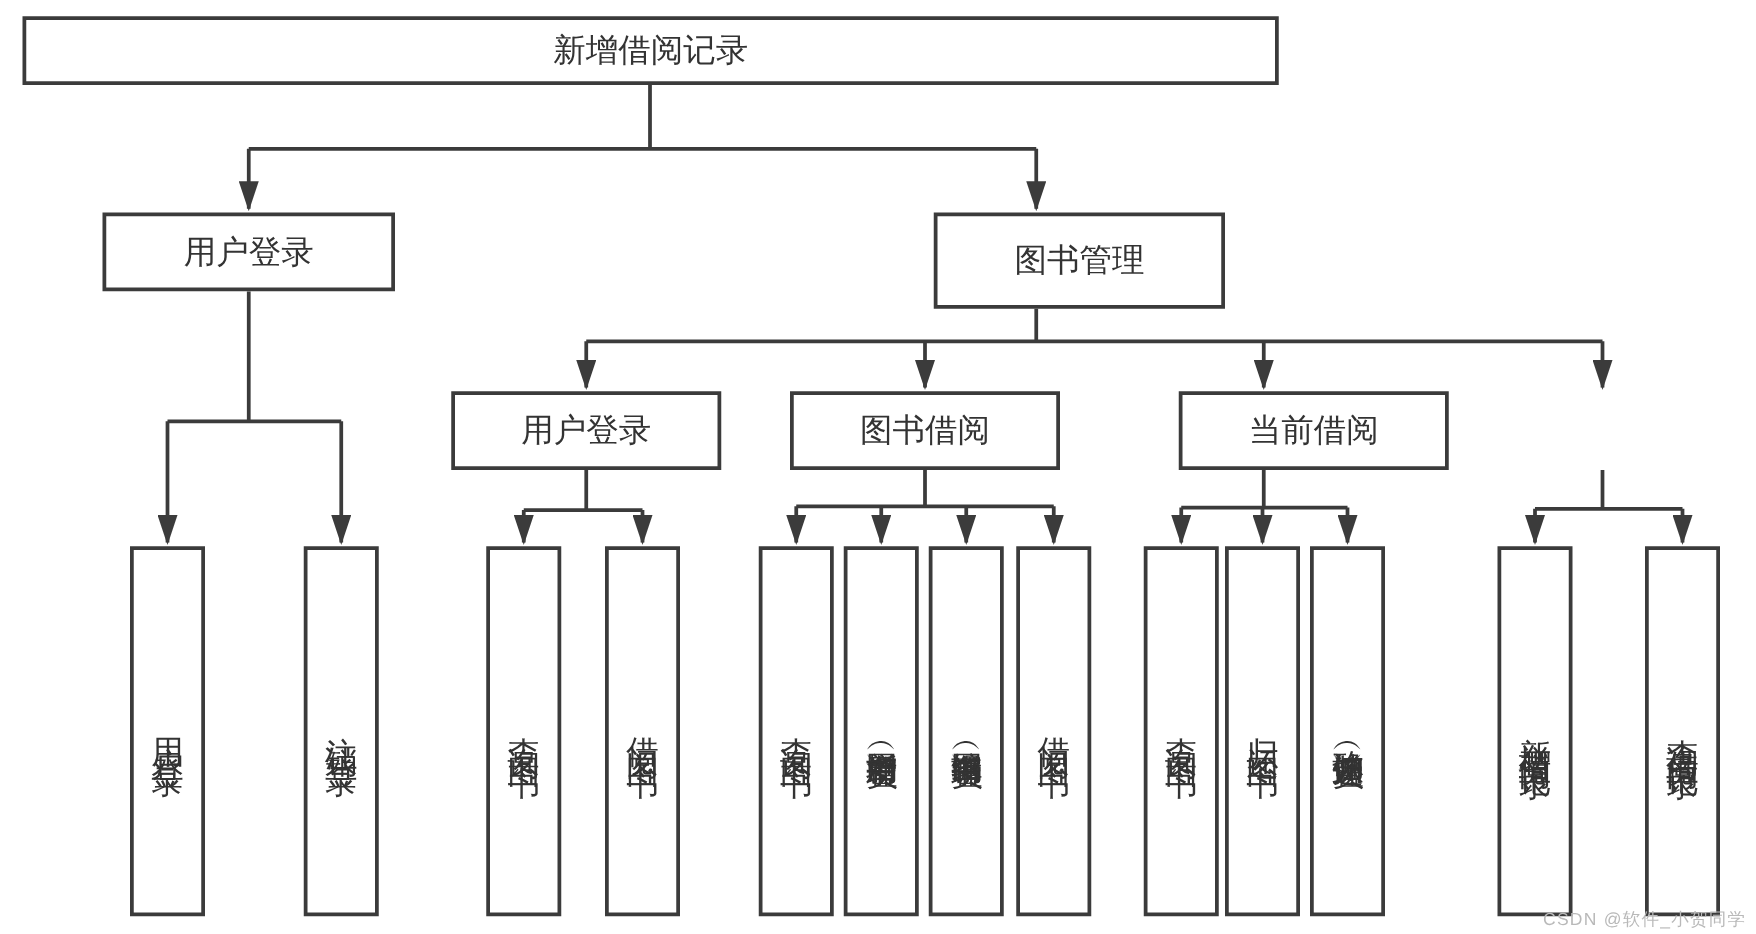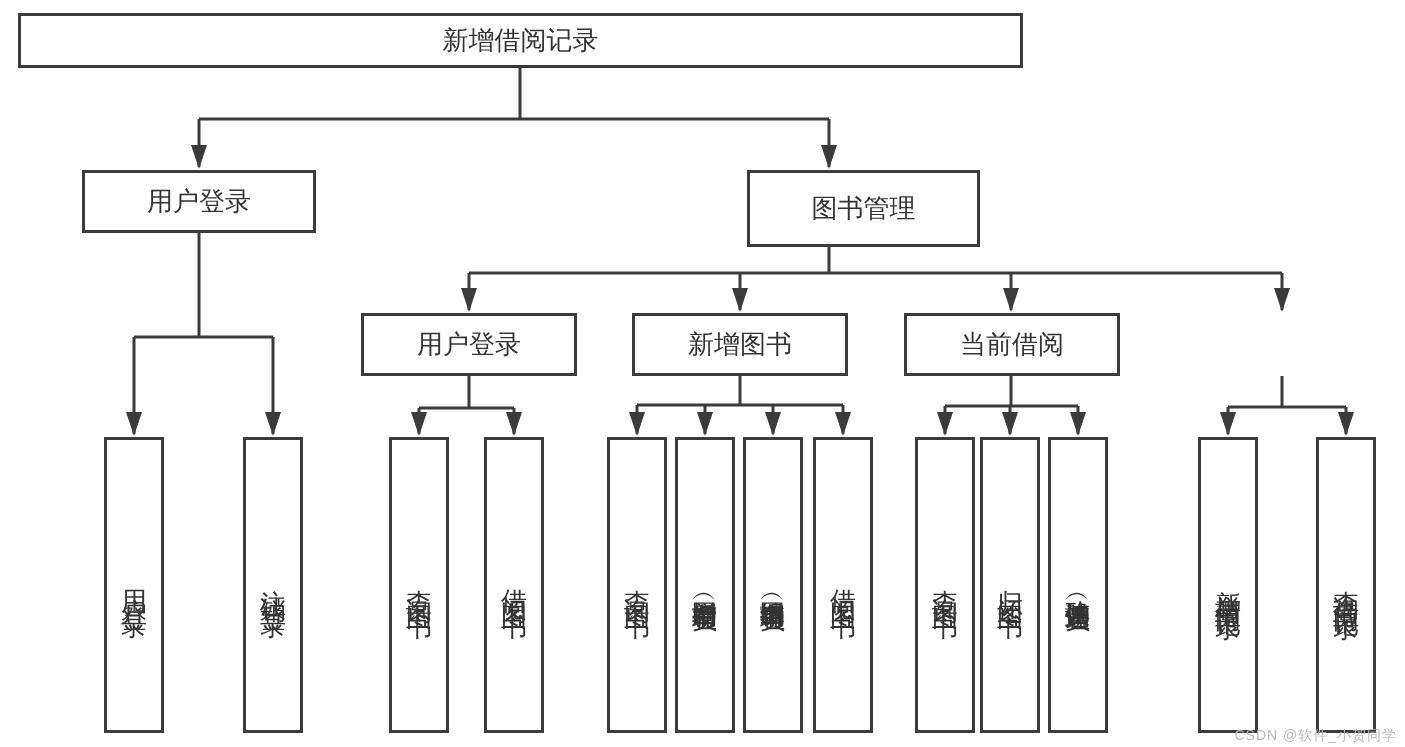--- a/index.html
+++ b/index.html
@@ -16,21 +16,21 @@
     position:absolute;box-sizing:border-box;
     border:3px solid var(--line);background:#ffffff;
     display:flex;align-items:center;justify-content:center;
     font-size:26px;color:var(--text);line-height:1.2;white-space:nowrap;
   }
   .root{left:18px;top:13px;width:1005px;height:55px;}
   .l2-0{left:82px;top:170px;width:234px;height:63px;}
   .l2-1{left:713px;top:170px;width:233px;height:77px;margin-left:34px;}
   .l3-0{left:361px;top:313px;width:216px;height:63px;}
   .l3-1{left:632px;top:313px;width:216px;height:63px;}
-  .l3-2{left:904px;top:313px;width:216px;height:63px;}
+  .l3-2{left:943px;top:313px;width:216px;height:63px;}
   .l3-3{left:1174px;top:313px;width:216px;height:63px;}
   .leaf{
     top:437px;width:60px;height:296px;
     writing-mode:vertical-rl;text-orientation:mixed;
     letter-spacing:8px;border-width:3px;
   }
   .ls-mid{letter-spacing:5px;}
   .ls-tight{letter-spacing:1px;font-size:25px;}
   .lf-0{left:104px;}  .lf-1{left:243px;}
   .lf-2{left:389px;}  .lf-3{left:484px;}
@@ -101,21 +101,21 @@
       <path d="M1346 407 V434" marker-end="url(#arrow)"></path>
     </g>
   </svg>
 
   <div class="box root">新增借阅记录</div>
 
   <div class="box l2-0">用户登录</div>
   <div class="box l2-1">图书管理</div>
 
   <div class="box l3-0">用户登录</div>
-  <div class="box l3-1">新增图书</div>
+  <div class="box l3-1">图书借阅</div>
   <div class="box l3-2">当前借阅</div>
 
   <div class="box leaf lf-0">用户登录</div>
   <div class="box leaf lf-1">注销登录</div>
 
   <div class="box leaf lf-2">查询图书</div>
   <div class="box leaf lf-3">借阅图书</div>
 
   <div class="box leaf lf-4">查询图书</div>
   <div class="box leaf lf-5 ls-tight">新增图书（管理员）</div>

